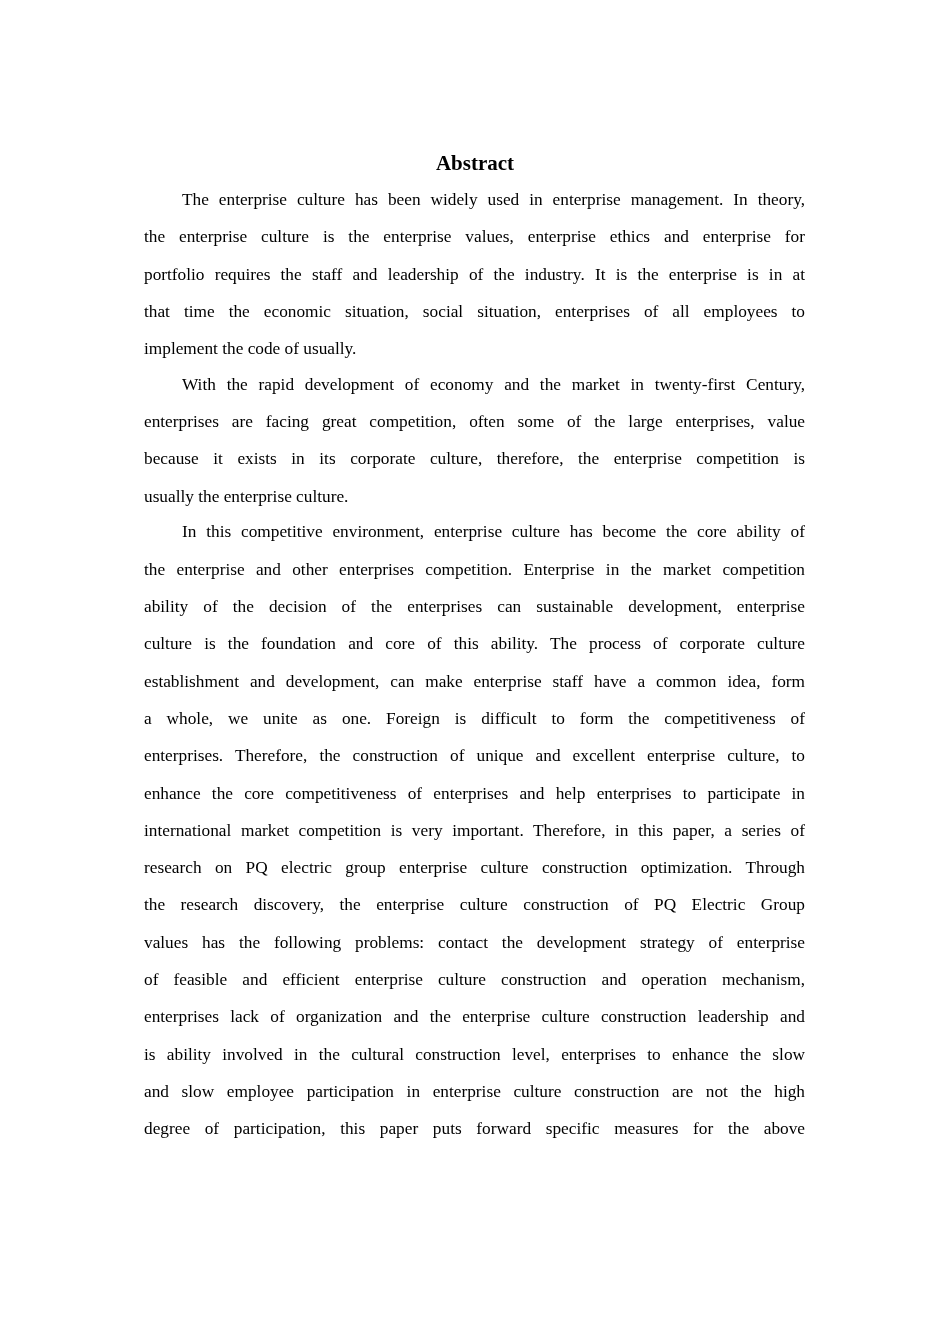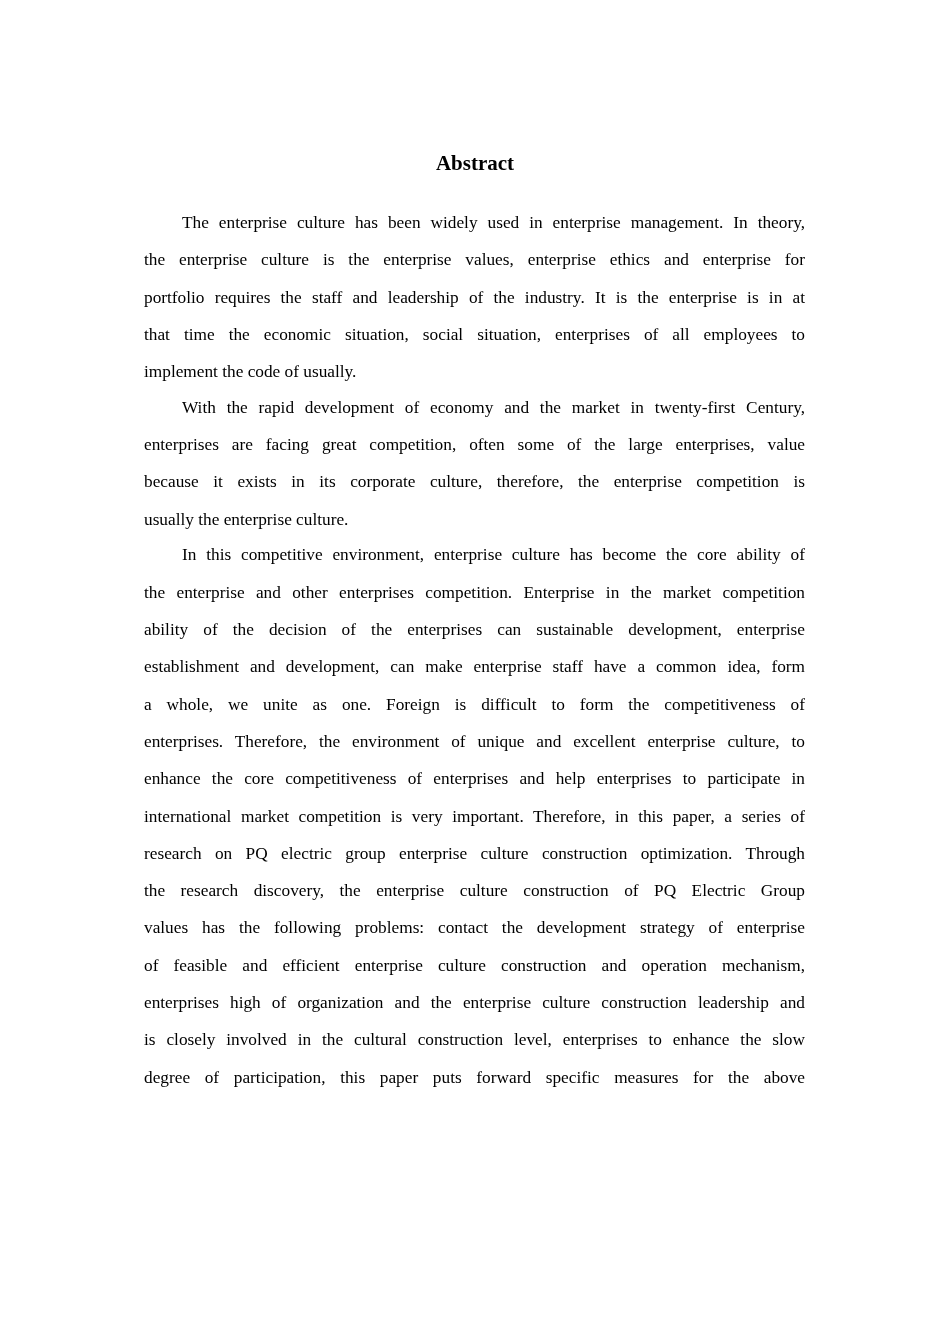--- a/index.html
+++ b/index.html
@@ -31,21 +31,20 @@
       text-align: center;
       font-weight: bold;
       font-size: 21px;
       line-height: 28px;
     }
     .body {
       position: absolute;
       left: 144px;
       width: 661px;
       top: 185px;
-      margin-top: 23px;
     }
     .line {
       font-size: 17.3px;
       height: 37.3px;
       line-height: 30px;
       text-align: justify;
       text-align-last: justify;
       white-space: nowrap;
       overflow: visible;
     }
@@ -76,27 +75,29 @@
       <div class="line indent">With the rapid development of economy and the market in twenty-first Century,</div>
       <div class="line">enterprises are facing great competition, often some of the large enterprises, value</div>
       <div class="line">because it exists in its corporate culture, therefore, the enterprise competition is</div>
       <div class="line last" style="height:35.7px">usually the enterprise culture.</div>
     </div>
 
     <div>
       <div class="line indent">In this competitive environment, enterprise culture has become the core ability of</div>
       <div class="line">the enterprise and other enterprises competition. Enterprise in the market competition</div>
       <div class="line">ability of the decision of the enterprises can sustainable development, enterprise</div>
+      <div class="line">culture is the foundation and core of this ability. The process of corporate culture</div>
       <div class="line">establishment and development, can make enterprise staff have a common idea, form</div>
       <div class="line">a whole, we unite as one. Foreign is difficult to form the competitiveness of</div>
-      <div class="line">enterprises. Therefore, the environment of unique and excellent enterprise culture, to</div>
+      <div class="line">enterprises. Therefore, the construction of unique and excellent enterprise culture, to</div>
       <div class="line">enhance the core competitiveness of enterprises and help enterprises to participate in</div>
       <div class="line">international market competition is very important. Therefore, in this paper, a series of</div>
       <div class="line">research on PQ electric group enterprise culture construction optimization. Through</div>
       <div class="line">the research discovery, the enterprise culture construction of PQ Electric Group</div>
       <div class="line">values has the following problems: contact the development strategy of enterprise</div>
       <div class="line">of feasible and efficient enterprise culture construction and operation mechanism,</div>
-      <div class="line">enterprises high of organization and the enterprise culture construction leadership and</div>
-      <div class="line">is closely involved in the cultural construction level, enterprises to enhance the slow</div>
+      <div class="line">enterprises lack of organization and the enterprise culture construction leadership and</div>
+      <div class="line">is ability involved in the cultural construction level, enterprises to enhance the slow</div>
+      <div class="line">and slow employee participation in enterprise culture construction are not the high</div>
       <div class="line">degree of participation, this paper puts forward specific measures for the above</div>
     </div>
   </div>
 </div>
 
 </body></html>

